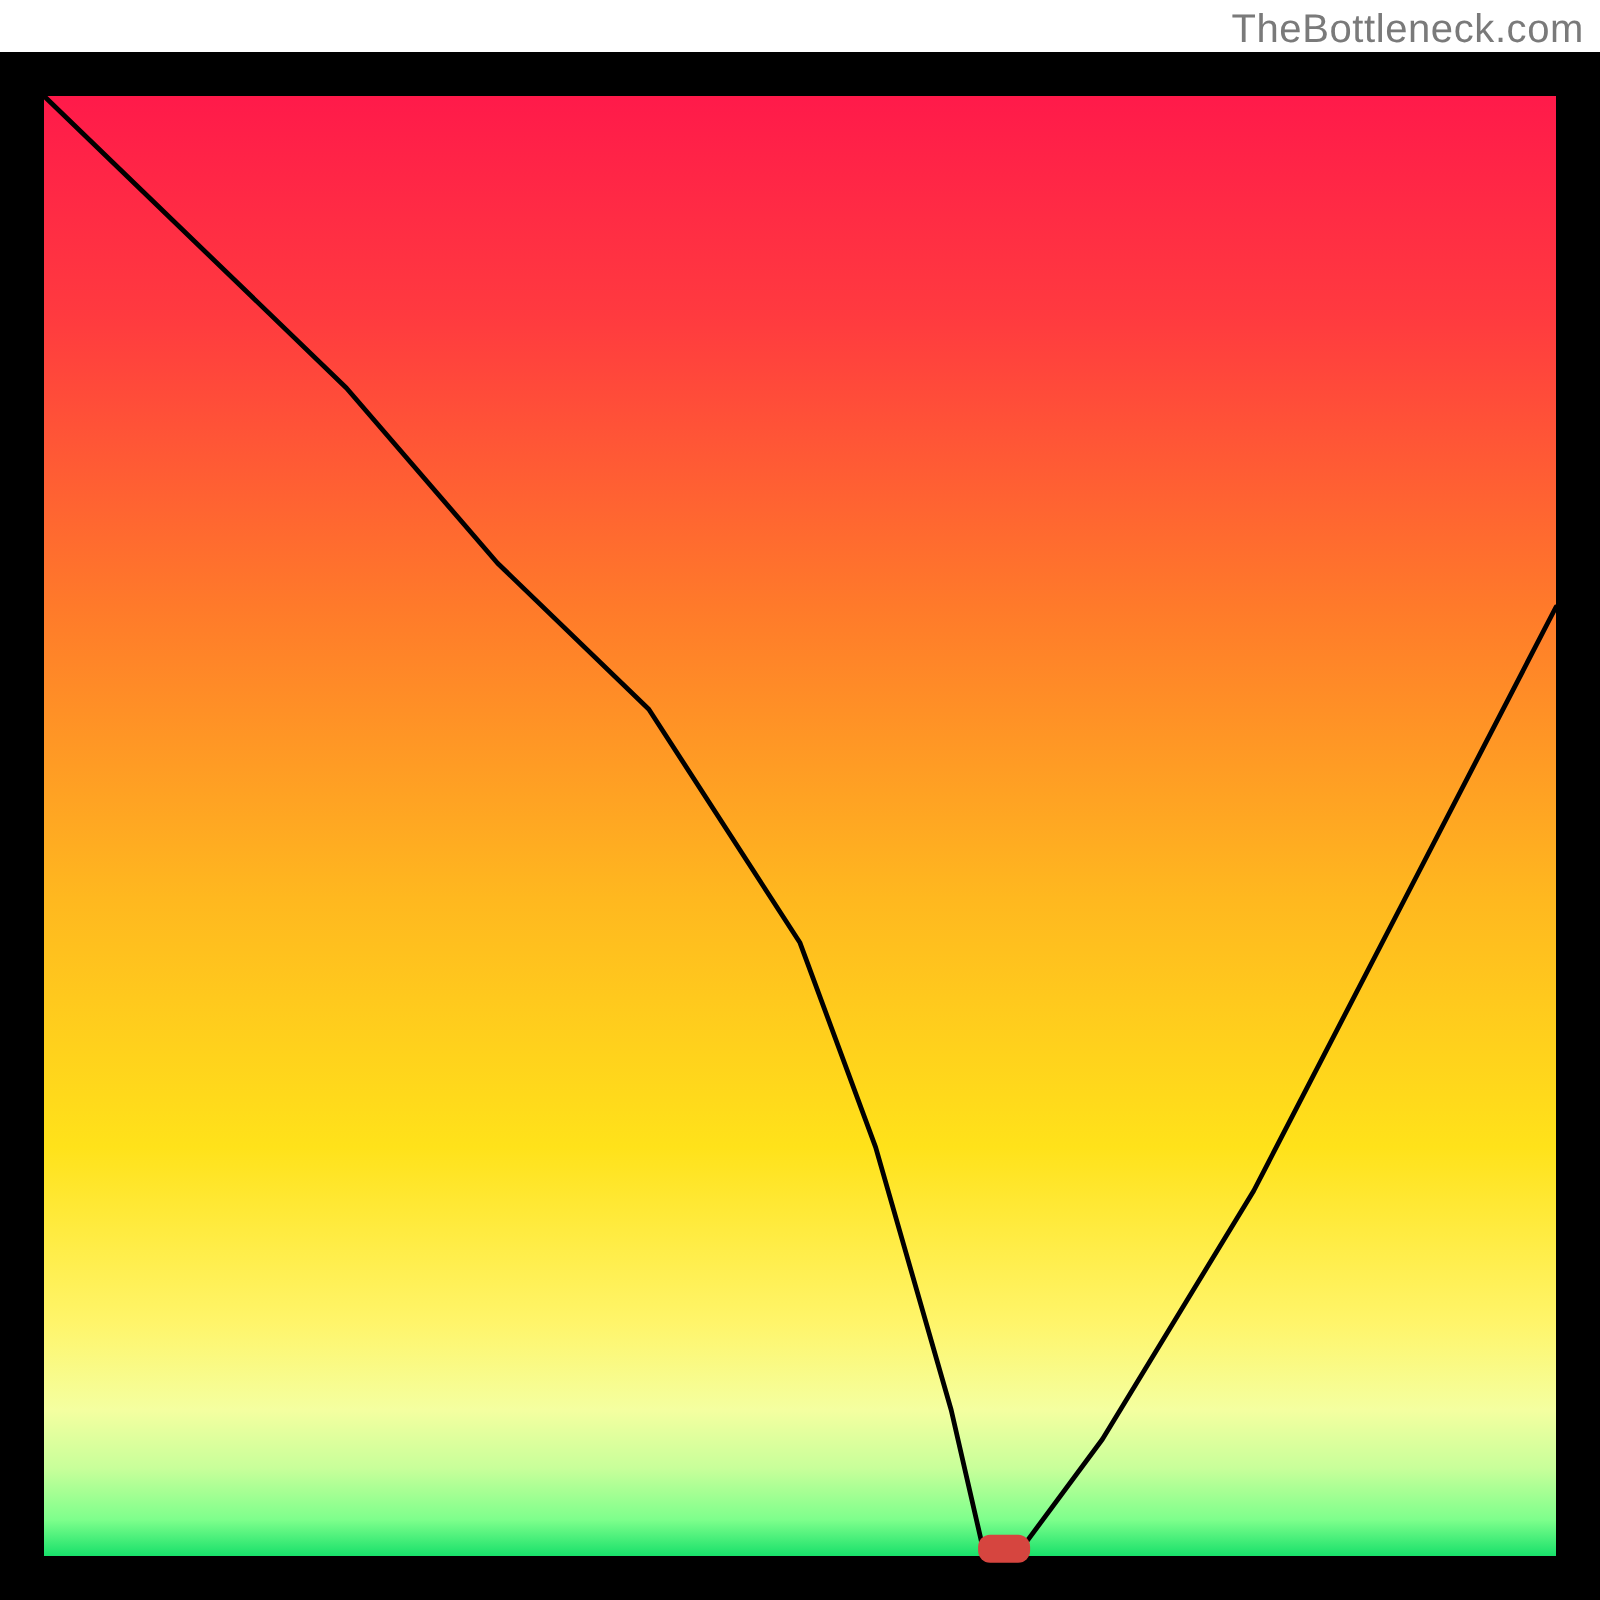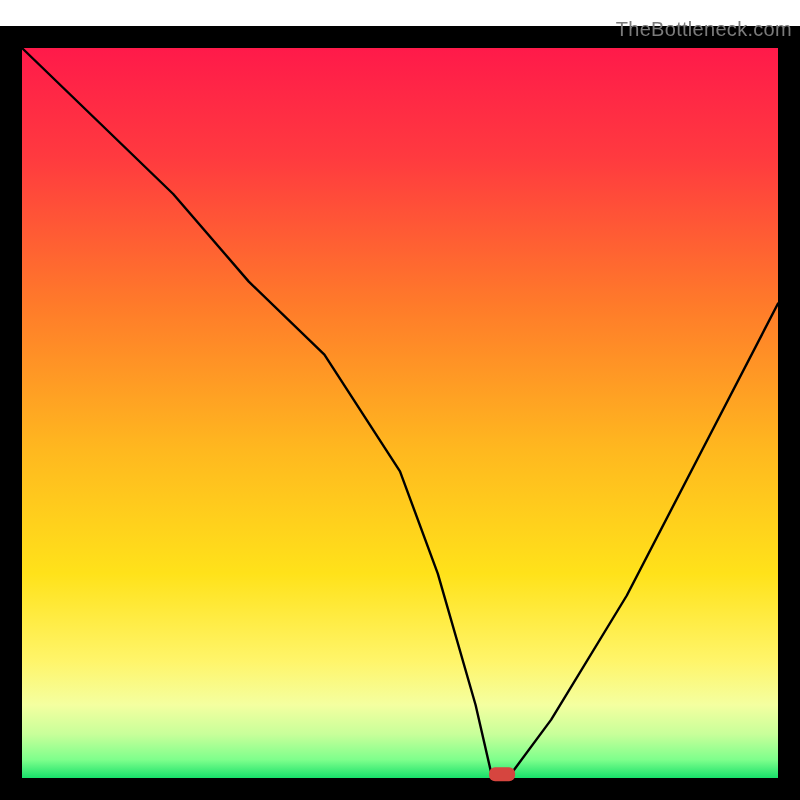--- a/index.html
+++ b/index.html
@@ -11,21 +11,21 @@
     height: 800px;
     overflow: hidden;
   }
   .container {
     position: relative;
     width: 800px;
     height: 800px;
   }
   .watermark {
     position: absolute;
-    top: 18px;
+    top: 4px;
     right: 8px;
     font-size: 20px;
     color: #7a7a7a;
     font-weight: 500;
     letter-spacing: 0.3px;
     z-index: 10;
   }
   svg {
     display: block;
   }

